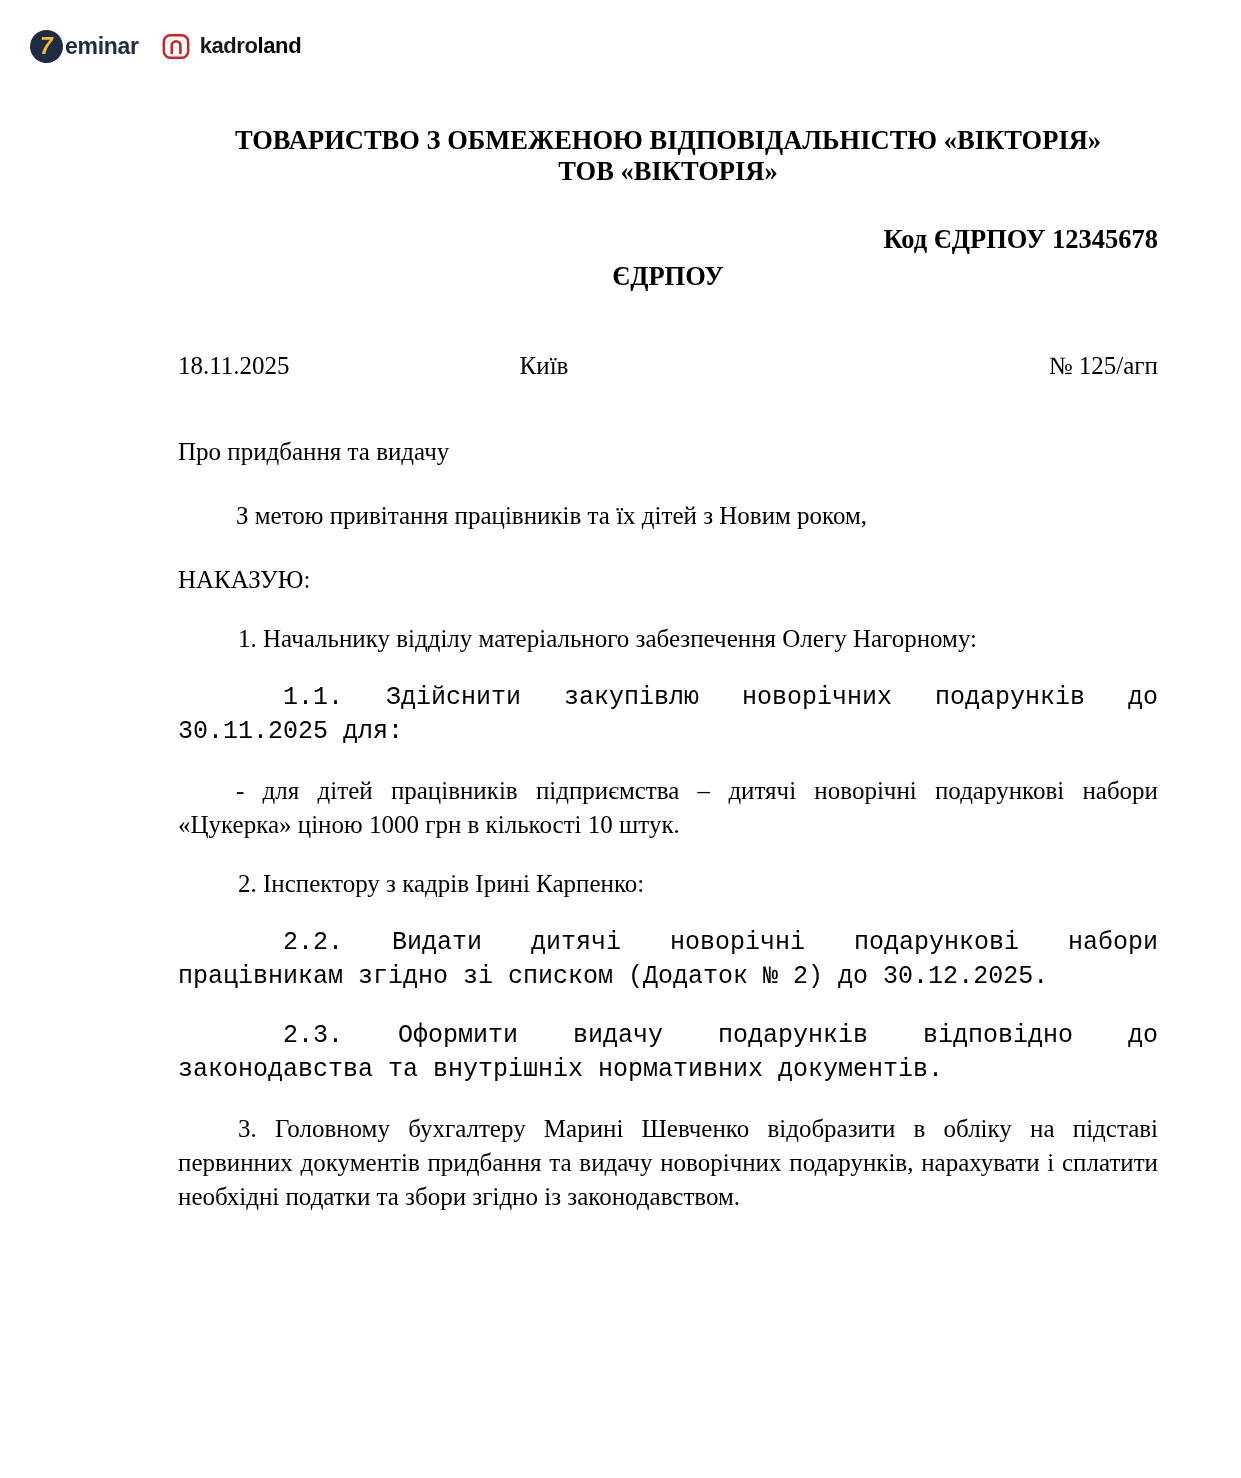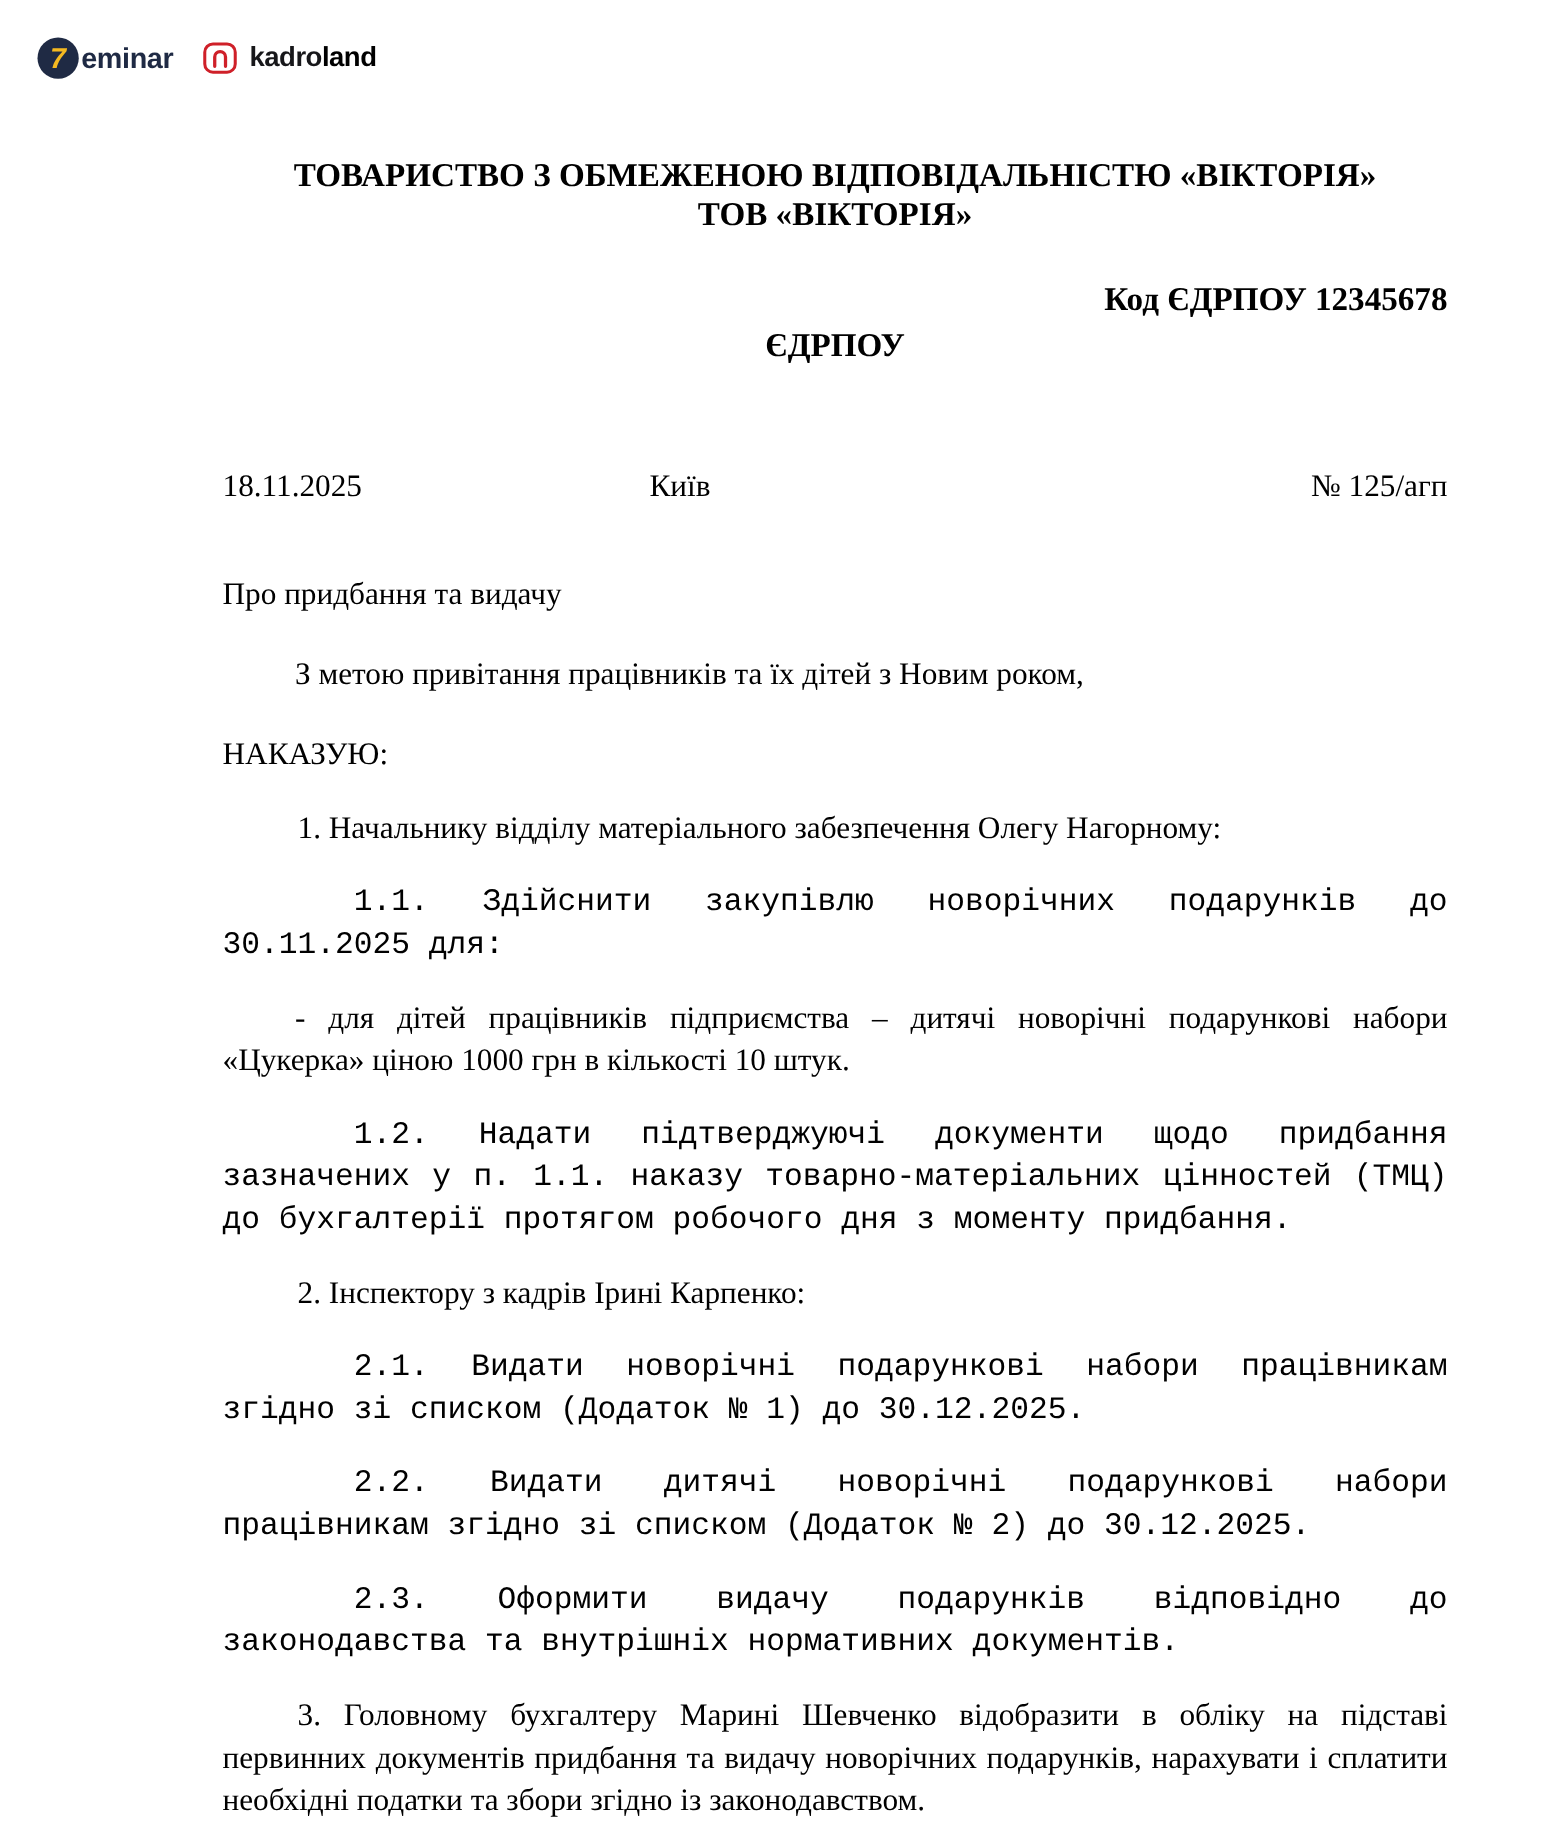--- a/index.html
+++ b/index.html
@@ -100,21 +100,21 @@
     font-size: 26.5px;
   }
   .doc-kind {
     margin-top: 6px;
     text-align: center;
     font-weight: bold;
     font-size: 26.5px;
   }
 
   .meta-row {
-    margin-top: 84px;
+    margin-top: 60px;
     display: flex;
     justify-content: space-between;
     align-items: baseline;
     font-size: 25px;
     font-family: Liberation Serif, serif;
   }
   .meta-row .meta-date { flex: 0 0 auto; }
   .meta-row .meta-city { flex: 0 0 auto; margin-left: 230px; }
   .meta-row .meta-num  { flex: 0 0 auto; margin-left: auto; }
 
@@ -195,23 +195,21 @@
     </div>
 
     <div class="preamble">З метою привітання працівників та їх дітей з Новим роком,</div>
 
     <div class="order-word">НАКАЗУЮ:</div>
 
     <div class="clauses">
       <p class="clause ind-1">1.  Начальнику відділу матеріального забезпечення Олегу Нагорному:</p>
       <p class="clause ind-2">1.1. Здійснити закупівлю новорічних подарунків до 30.11.2025 для:</p>
       <p class="clause ind-dash">- для дітей працівників підприємства – дитячі новорічні подарункові набори «Цукерка» ціною 1000 грн в кількості 10 штук.</p>
-      <p class="clause ind-2">1.2. Надати підтверджуючі документи щодо придбання зазначених у п. 1.1. наказу товарно-матеріальних цінностей (ТМЦ) до бухгалтерії протягом робочого дня з моменту придбання.</p>
       <p class="clause ind-1">2. Інспектору з кадрів Ірині Карпенко:</p>
-      <p class="clause ind-2">2.1. Видати новорічні подарункові набори працівникам згідно зі списком (Додаток № 1) до 30.12.2025.</p>
       <p class="clause ind-2">2.2. Видати дитячі новорічні подарункові набори працівникам згідно зі списком (Додаток № 2) до 30.12.2025.</p>
       <p class="clause ind-2">2.3. Оформити видачу подарунків відповідно до законодавства та внутрішніх нормативних документів.</p>
       <p class="clause ind-1">3. Головному бухгалтеру Марині Шевченко відобразити в обліку на підставі первинних документів придбання та видачу новорічних подарунків, нарахувати і сплатити необхідні податки та збори згідно із законодавством.</p>
 
     </div>
 
   </div>
 </div>
 
 </body></html>

